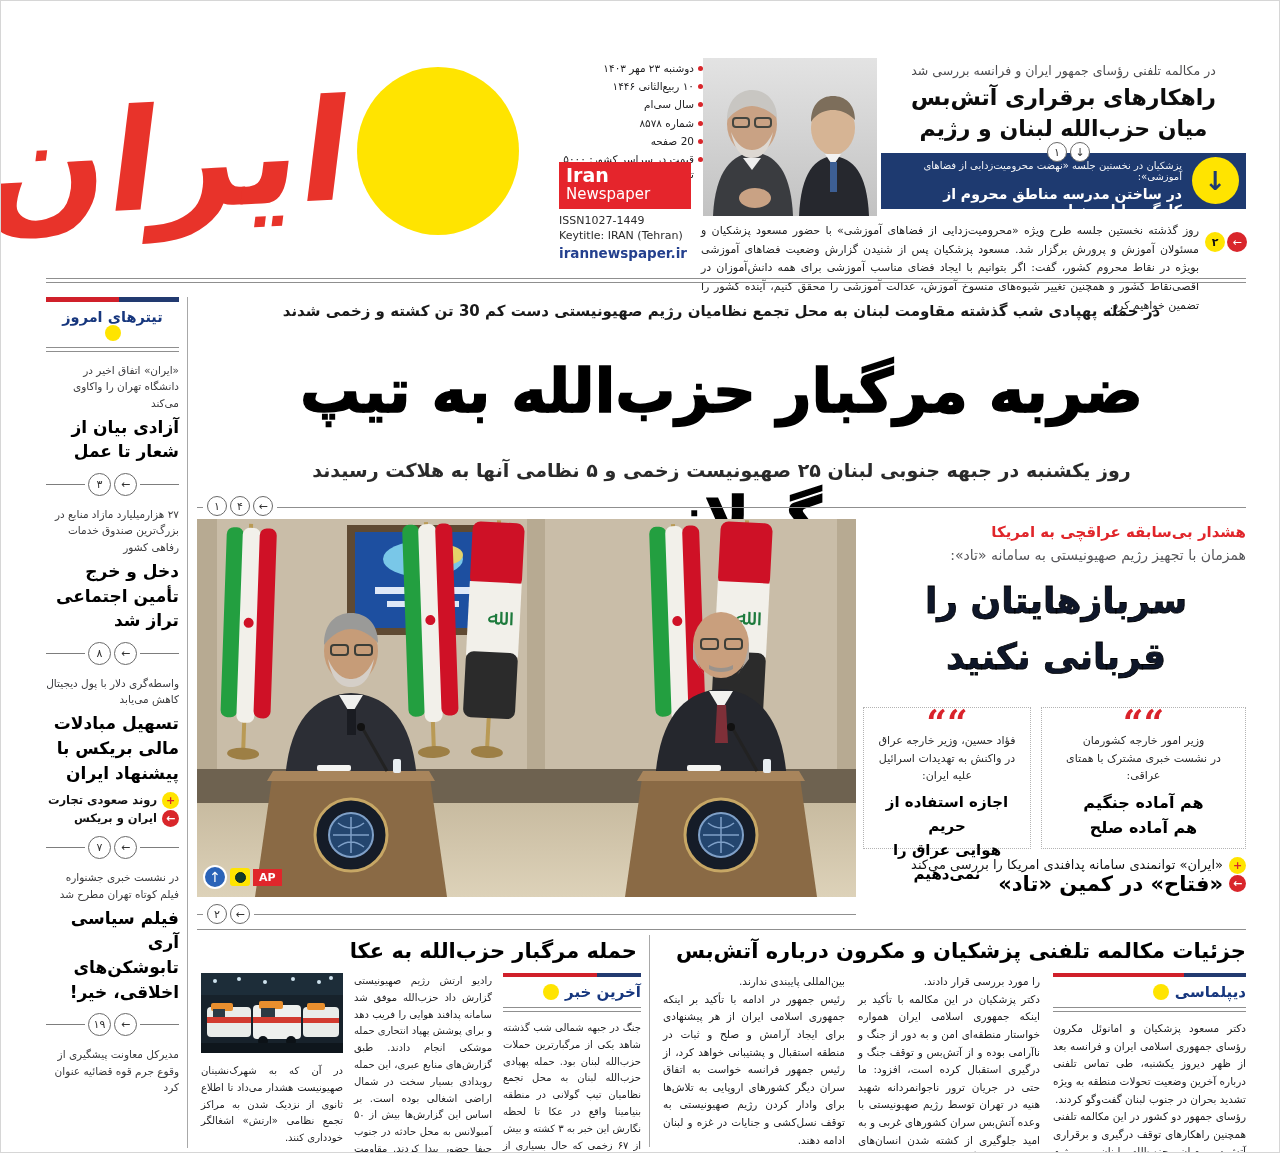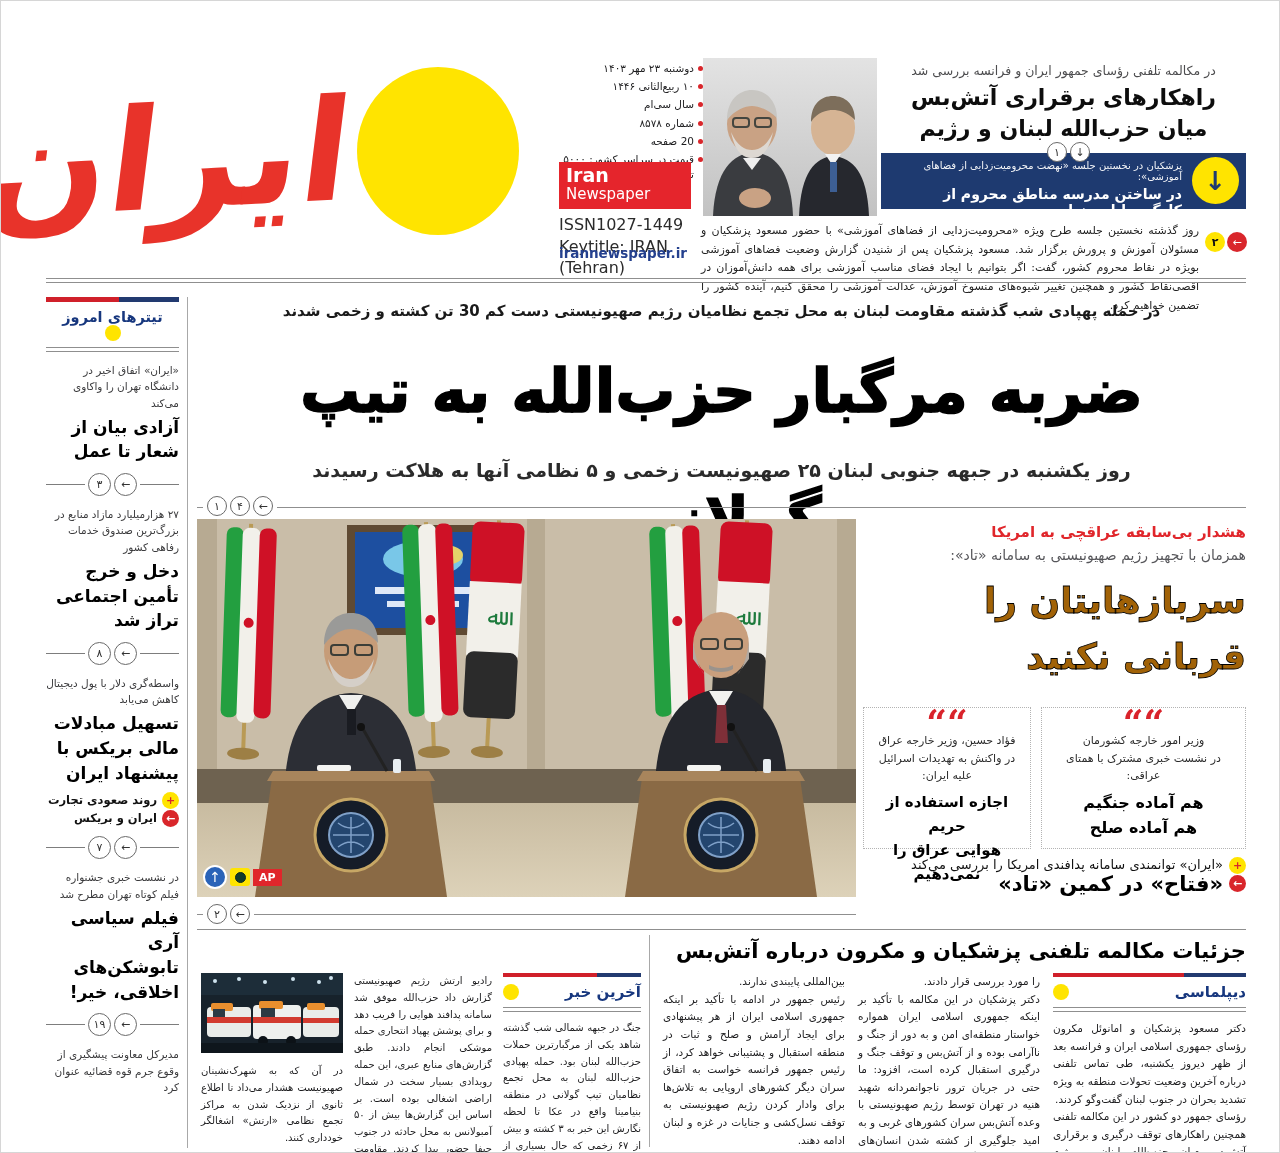--- a/index.html
+++ b/index.html
@@ -9,21 +9,21 @@
   .vline{position:absolute;width:1px;background:#a8a8a8;}
 
   
   .logo{color:#e8332a;font-weight:bold;font-size:142px;line-height:210px;text-align:center;transform:skewX(-10deg) rotate(-3deg);}
   .yellow-dot{border-radius:50%;background:#ffe400;}
   .info-item{display:flex;align-items:flex-start;gap:4px;font-size:10.5px;color:#1d1d1f;line-height:1.45;margin-bottom:3px;text-align:right;}
   .bullet{width:5px;height:5px;border-radius:50%;background:#d9262b;margin-top:5px;flex:none;}
   .brand-box{background:#e5252c;color:#fff;direction:ltr;text-align:left;padding:3px 7px;box-sizing:border-box;}
   .brand1{font-size:19px;font-weight:bold;line-height:1.1;}
   .brand2{font-size:15px;line-height:1.15;}
-  .issn{direction:ltr;text-align:left;font-size:16px;color:#2b2b2b;line-height:1.35;}
+  .issn{direction:ltr;text-align:left;font-size:11px;color:#2b2b2b;line-height:1.35;}
   .website{direction:ltr;text-align:left;font-size:13.5px;font-weight:bold;color:#24408e;}
 
   .tr-kicker{font-size:12.5px;color:#4d4d4f;text-align:center;}
   .tr-headline{font-size:22px;font-weight:bold;color:#0d0d0d;text-align:center;line-height:1.4;white-space:pre-line;}
   .blue-bar{background:#1e3a70;}
   .bb-circle{position:absolute;right:7px;top:4px;width:47px;height:47px;border-radius:50%;background:#ffe400;display:flex;align-items:center;justify-content:center;font-size:26px;font-weight:bold;color:#1e3a70;}
   .bb-text{position:absolute;right:64px;left:8px;top:7px;text-align:right;color:#fff;}
   .bb-l1{font-size:10px;opacity:.95;}
   .bb-l2{font-size:14px;font-weight:bold;margin-top:4px;}
   .para{font-size:11px;color:#222;line-height:1.7;text-align:justify;}
@@ -34,21 +34,21 @@
   .circ.yel{background:#ffe400;color:#111;font-weight:bold;}
 
   
   .lead-kicker{font-size:15px;font-weight:bold;color:#1a1a1a;text-align:center;}
   .lead-headline{font-size:60px;font-weight:bold;color:#000;text-align:center;letter-spacing:-1px;-webkit-text-stroke:1.5px #000;}
   .lead-subhead{font-size:19px;font-weight:bold;color:#2b2b2b;text-align:center;}
 
   
   .red-kicker{color:#e0262b;font-weight:bold;font-size:15px;text-align:right;}
   .gray-kicker{color:#56565a;font-size:14px;text-align:right;}
-  .warn-headline{font-size:36px;font-weight:bold;color:#a16207;line-height:1.55;white-space:pre-line;-webkit-text-stroke:.8px #000;}
+  .warn-headline{font-size:36px;font-weight:bold;color:#0f172a;text-align:center;line-height:1.55;white-space:pre-line;-webkit-text-stroke:.8px #000;}
 
   .quote-box{border:1px dotted #b3b3b3;box-sizing:border-box;text-align:center;padding:4px 6px;background:#fff;}
   .qmark{color:#d9232b;font-size:36px;line-height:20px;font-family:"DejaVu Serif",serif;font-weight:bold;}
   .q-attr{font-size:11px;color:#2b2b2b;line-height:1.6;white-space:pre-line;}
   .q-text{font-size:16px;font-weight:bold;color:#000;line-height:1.6;margin-top:5px;white-space:pre-line;}
 
   .fattah-kicker{font-size:13px;color:#111;text-align:right;}
   .fattah-headline{font-size:21px;font-weight:bold;color:#000;text-align:right;}
   .icon-stack{display:flex;flex-direction:column;gap:1px;align-items:center;}
   .mini{width:17px;height:17px;border-radius:50%;display:flex;align-items:center;justify-content:center;font-size:11px;font-weight:bold;}
@@ -66,21 +66,21 @@
   .badge-row .seg{height:1px;background:#7d7d7d;flex:1;}
   .bcirc{width:21px;height:21px;border-radius:50%;border:1.5px solid #6a6a6a;background:#fff;color:#333;display:flex;align-items:center;justify-content:center;font-size:11px;flex:none;}
   .sublink{display:flex;gap:5px;margin-top:7px;align-items:flex-start;}
   .sublink-text{font-size:11.5px;font-weight:bold;color:#111;line-height:1.5;text-align:right;flex:1;}
 
   
   .art-headline{font-size:21px;font-weight:bold;color:#000;text-align:right;}
   .cols{display:flex;gap:11px;align-items:flex-start;}
   .col{flex:none;}
   .sec-box .bar{height:4px;background:linear-gradient(90deg,#d0202a 0 68%,#223a70 68% 100%);}
-  .sec-row{display:flex;justify-content:space-between;align-items:center;gap:6px;padding:6px 0;}
+  .sec-row{display:flex;justify-content:flex-start;align-items:center;gap:6px;padding:6px 0;}
   .sec-label{font-size:15px;font-weight:bold;color:#17377e;}
   .dbl{border-top:1px solid #8f8f8f;border-bottom:1px solid #8f8f8f;height:3px;}
   .body-text{font-size:10px;color:#1c1c1e;line-height:1.68;text-align:justify;white-space:pre-line;margin-top:8px;}
   .caption{font-size:10px;color:#1c1c1e;line-height:1.68;text-align:justify;margin-top:6px;}
 
   .ap-box{background:#e0262b;color:#fff;font-size:11px;font-weight:bold;padding:2px 6px;direction:ltr;}
   .cam{width:20px;height:18px;background:#ffe400;border-radius:3px;display:flex;align-items:center;justify-content:center;}
   .cam .lens{width:9px;height:9px;border-radius:50%;background:#123a2c;border:1.5px solid #0b2a1f;}
   .upcirc{width:24px;height:24px;border-radius:50%;background:#2a63b8;color:#fff;display:flex;align-items:center;justify-content:center;font-size:14px;border:2px solid #fff;box-sizing:border-box;}
 </style>
@@ -418,20 +418,21 @@
     </span>
     <span style="flex:1;">
       <div class="fattah-kicker">«ایران» توانمندی سامانه پدافندی امریکا را بررسی می‌کند</div>
       <div class="fattah-headline">«فتاح» در کمین «تاد»</div>
     </span>
   </div>
 
   <div class="hline" style="left:196px;top:928px;width:1049px;"></div>
   <div class="vline" style="left:648px;top:934px;height:212px;"></div>
 
+  <div class="abs art-headline" style="left:196px;top:938px;width:440px;">حمله مرگبار حزب‌الله به عکا</div>
   <div class="abs cols" style="left:196px;top:972px;width:444px;">
     <div class="col sec-box" style="width:138px;">
       <div class="bar"></div>
       <div class="sec-row">
         <span class="sec-label">آخرین خبر</span>
         <span class="sdot"></span>
       </div>
       <div class="dbl"></div>
       <div class="body-text">جنگ در جبهه شمالی شب گذشته شاهد یکی از مرگبارترین حملات حزب‌الله لبنان بود. حمله پهپادی حزب‌الله لبنان به محل تجمع نظامیان تیپ گولانی در منطقه بنیامینا واقع در عکا تا لحظه نگارش این خبر به ۳ کشته و بیش از ۶۷ زخمی که حال بسیاری از آنها وخیم گزارش شده رسیده است.</div>
     </div>

